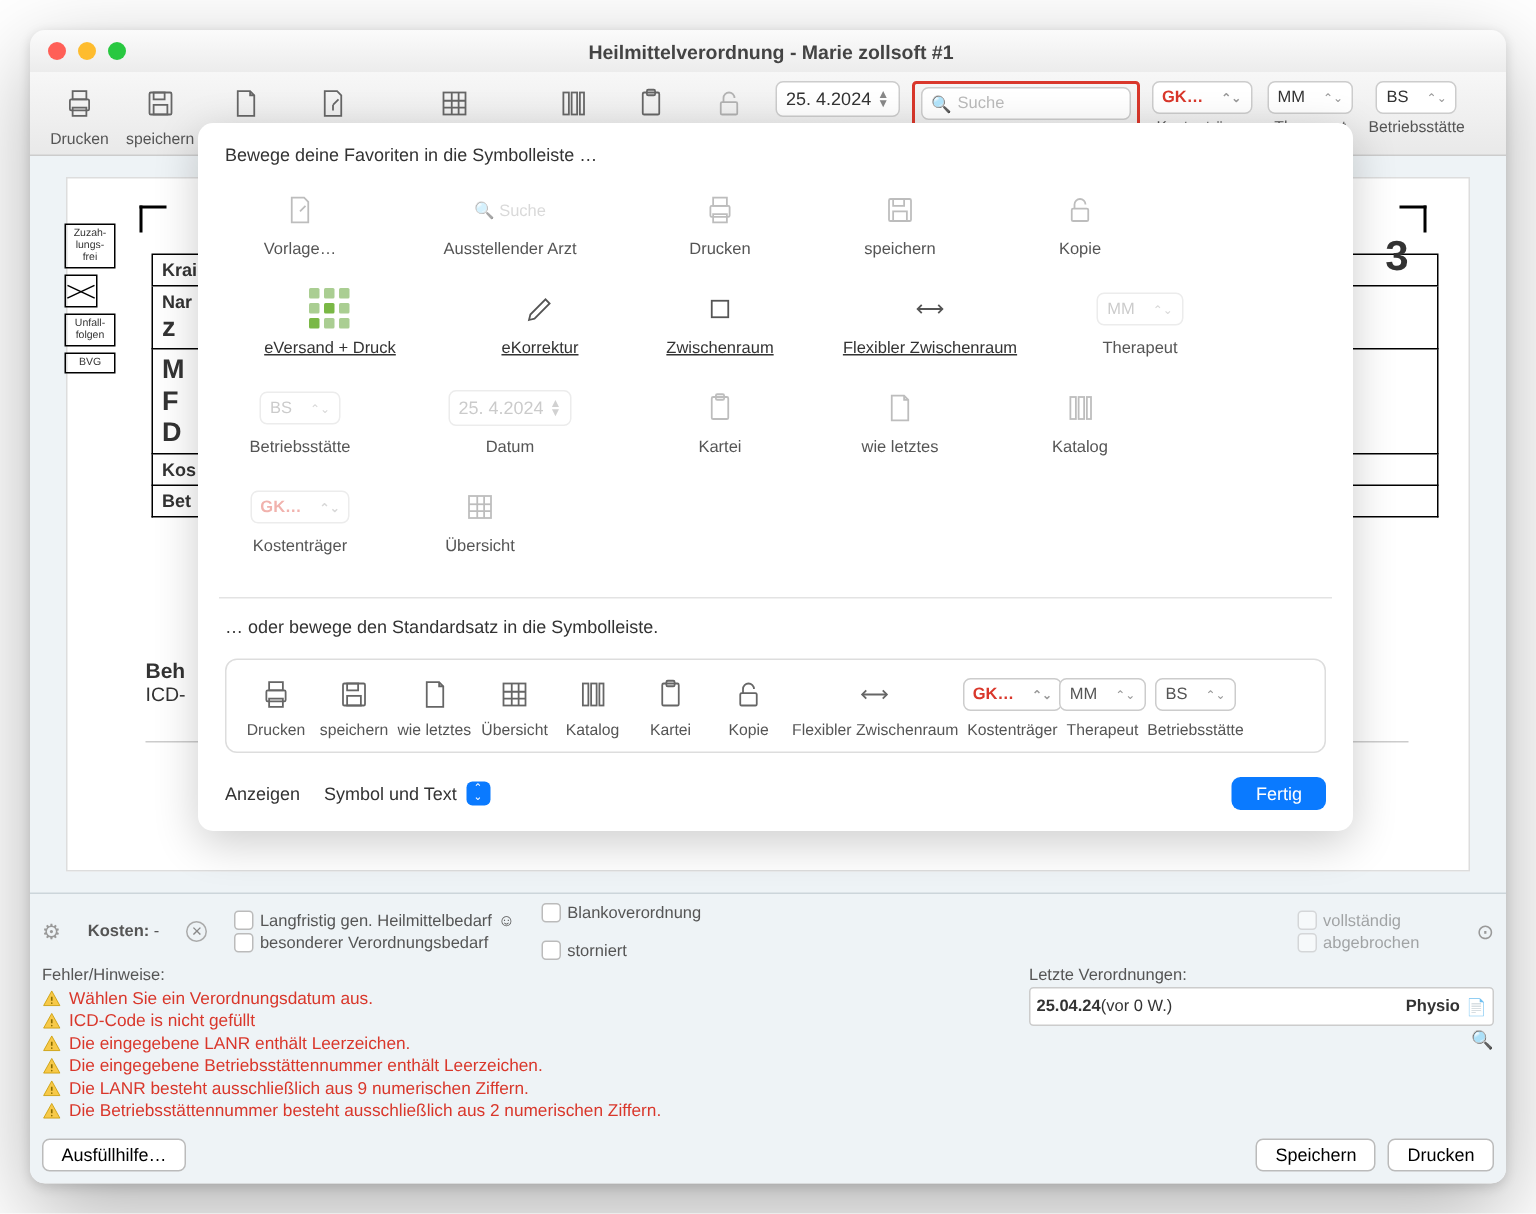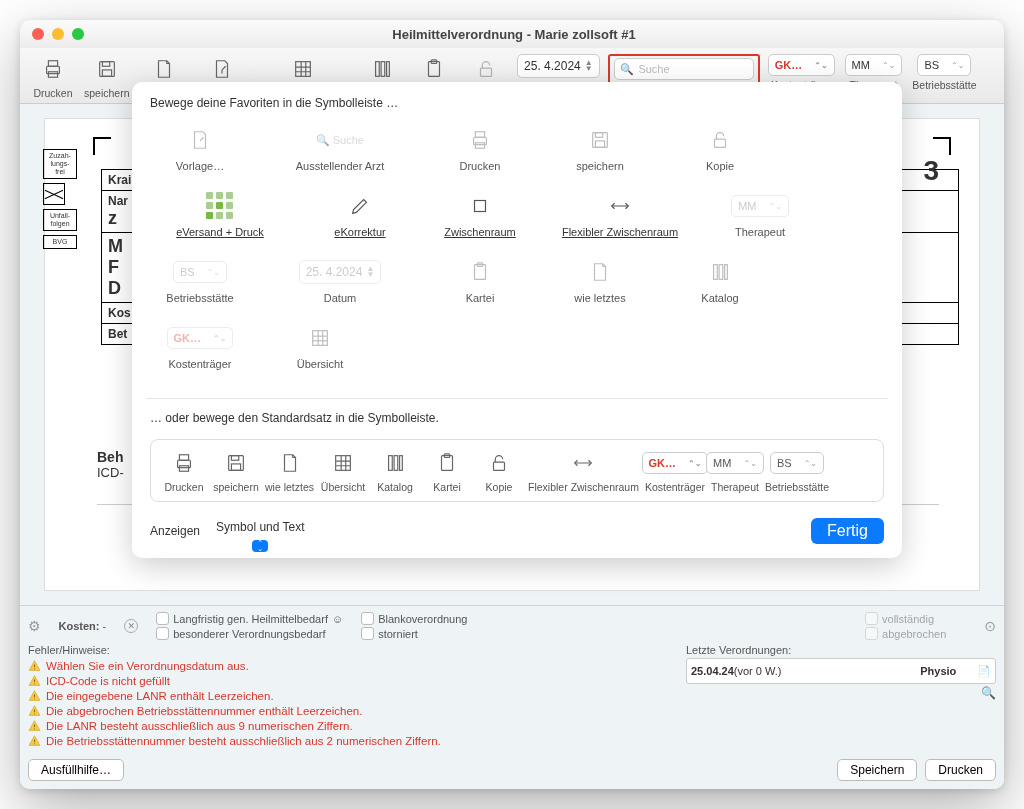--- a/index.html
+++ b/index.html
@@ -88,23 +88,23 @@
   .fav-item.enabled .fav-label{color:#333;text-decoration:underline;}
   .fav-item.enabled .fav-icon{color:#444;}
   .fav-item.enabled svg{stroke:#555;}
   .eversand{display:grid;grid-template-columns:repeat(3,1fr);grid-template-rows:repeat(3,1fr);gap:2px;width:28px;height:28px;}
   .eversand span{width:7px;height:7px;background:#aace92;border-radius:1px;}
   .eversand span:nth-child(5),.eversand span:nth-child(7){background:#7ab846;}
   .hr2{height:1px;background:#e3e3e3;margin:8px -4px 12px -4px;}
   .default-bar{border:1px solid #ddd;border-radius:8px;padding:8px 10px;display:flex;gap:6px;align-items:flex-start;overflow:hidden;}
   .db-item{display:flex;flex-direction:column;align-items:center;gap:3px;min-width:46px;}
   .modal-footer{display:flex;align-items:center;justify-content:space-between;margin-top:16px;}
-  .select{display:inline-flex;align-items:center;gap:6px;background:#fff;border-radius:5px;padding:0px 6px 0px 8px;height:22px;font-size:12px;position:relative;flex-direction:column;}
+  .select{display:inline-flex;align-items:center;gap:6px;background:#fff;border-radius:5px;padding:0px 6px 0px 8px;height:22px;font-size:12px;position:relative;}
   .select .arrow{background:#0a7aff;color:#fff;width:16px;height:16px;border-radius:4px;display:flex;flex-direction:column;align-items:center;justify-content:center;font-size:7px;line-height:6px;}
-  .btn-primary{background:#0a7aff;color:#fff;border:none;border-radius:6px;padding:4px 16px;font-size:16px;}
+  .btn-primary{background:#0a7aff;color:#fff;border:none;border-radius:6px;padding:4px 16px;font-size:12px;}
 
   
   .footer{background:#eef3f6;border-top:1px solid #ccd5da;padding:6px 8px 8px 8px;display:flex;flex-direction:column;gap:4px;flex-shrink:0;}
   .foot-row1{display:flex;align-items:center;gap:18px;font-size:11px;color:#555;}
   .chk{display:inline-flex;align-items:center;gap:4px;}
   .chkbox{width:13px;height:13px;border:1px solid #bbb;border-radius:3px;background:#fff;}
   .chk.dim{opacity:0.5;}
   .gear{color:#999;font-size:14px;}
   .foot-split{display:flex;gap:10px;}
   .err-panel{flex:1;}
@@ -290,21 +290,21 @@
           <span class="chk">
               <span class="chkbox"></span>
               <span>Langfristig gen. Heilmittelbedarf</span> 
               <span>☺</span>
             </span>
           <span class="chk">
               <span class="chkbox"></span>
               <span>besonderer Verordnungsbedarf</span>
             </span>
         </div>
-        <div style="display:flex;flex-direction:column;gap:2px">
+        <div style="display:flex;flex-direction:column;gap:12px">
           <span class="chk">
               <span class="chkbox"></span>
               <span>Blankoverordnung</span>
             </span>
           <span class="chk">
               <span class="chkbox"></span>
               <span>storniert</span>
             </span>
         </div>
         <div style="display:flex;flex-direction:column;gap:2px;margin-left:auto;margin-right:20px">
@@ -346,21 +346,21 @@
                   <circle cx="12" cy="18" r="1" fill="#8a6d00"></circle>
                 </svg>
                 <span>Die eingegebene LANR enthält Leerzeichen.</span>
               </div>
               <div class="err-line">
                 <svg class="warn-icon" viewBox="0 0 24 24">
                   <path fill="#f7c948" stroke="#c99a00" d="M12 3l10 18H2z"></path>
                   <line x1="12" y1="10" x2="12" y2="15" stroke="#8a6d00" stroke-width="2"></line>
                   <circle cx="12" cy="18" r="1" fill="#8a6d00"></circle>
                 </svg>
-                <span>Die abgebrochen Betriebsstättennummer enthält Leerzeichen.</span>
+                <span>Die eingegebene Betriebsstättennummer enthält Leerzeichen.</span>
               </div>
               <div class="err-line">
                 <svg class="warn-icon" viewBox="0 0 24 24">
                   <path fill="#f7c948" stroke="#c99a00" d="M12 3l10 18H2z"></path>
                   <line x1="12" y1="10" x2="12" y2="15" stroke="#8a6d00" stroke-width="2"></line>
                   <circle cx="12" cy="18" r="1" fill="#8a6d00"></circle>
                 </svg>
                 <span>Die LANR besteht ausschließlich aus 9 numerischen Ziffern.</span>
               </div>
               <div class="err-line">
@@ -370,21 +370,21 @@
                   <circle cx="12" cy="18" r="1" fill="#8a6d00"></circle>
                 </svg>
                 <span>Die Betriebsstättennummer besteht ausschließlich aus 2 numerischen Ziffern.</span>
               </div>
             </div>
         </div>
         <div class="right-panel">
           <div class="hdr">Letzte Verordnungen:</div>
           <div class="vo-row">
             <span><span class="d">25.04.24</span><span>(vor 0 W.)</span></span>
-            <span style="display:flex;align-items:center;gap:21px">
+            <span style="display:flex;align-items:center;gap:4px">
                 <span class="badge">Physio</span>
               <span>📄</span>
               </span>
           </div>
           <div style="text-align:right;margin-top:2px"><span style="color:#999">🔍</span></div>
         </div>
       </div>
       <div class="bottom-bar">
         <button class="btn">Ausfüllhilfe…</button>
         <div class="btn-group">

